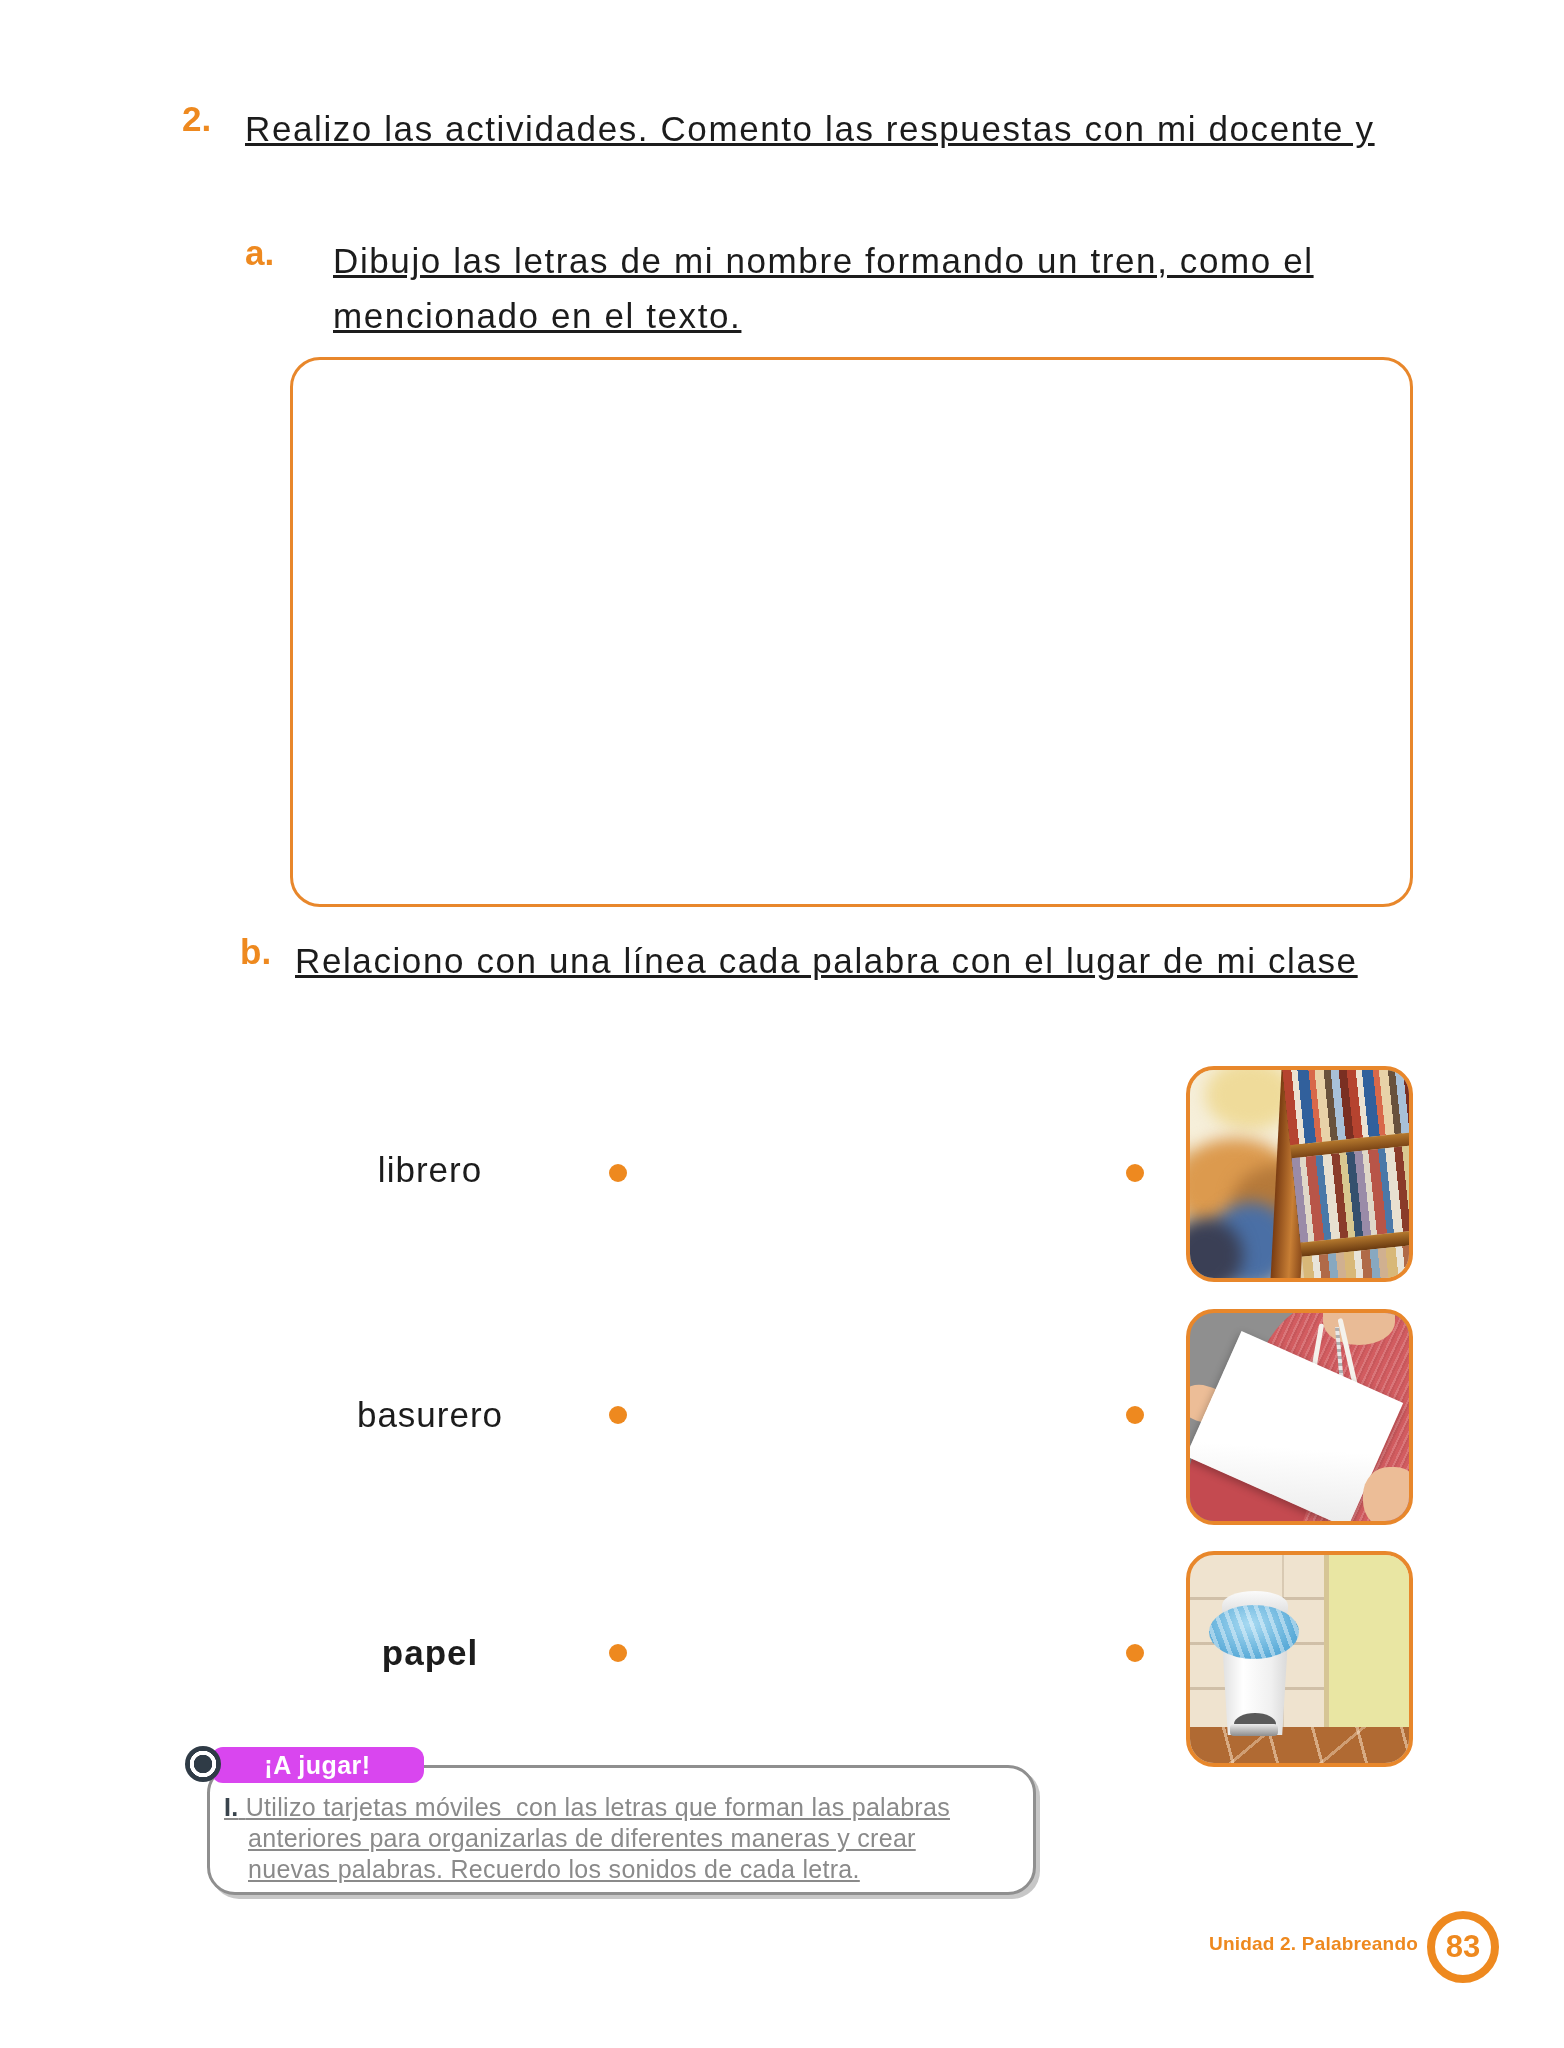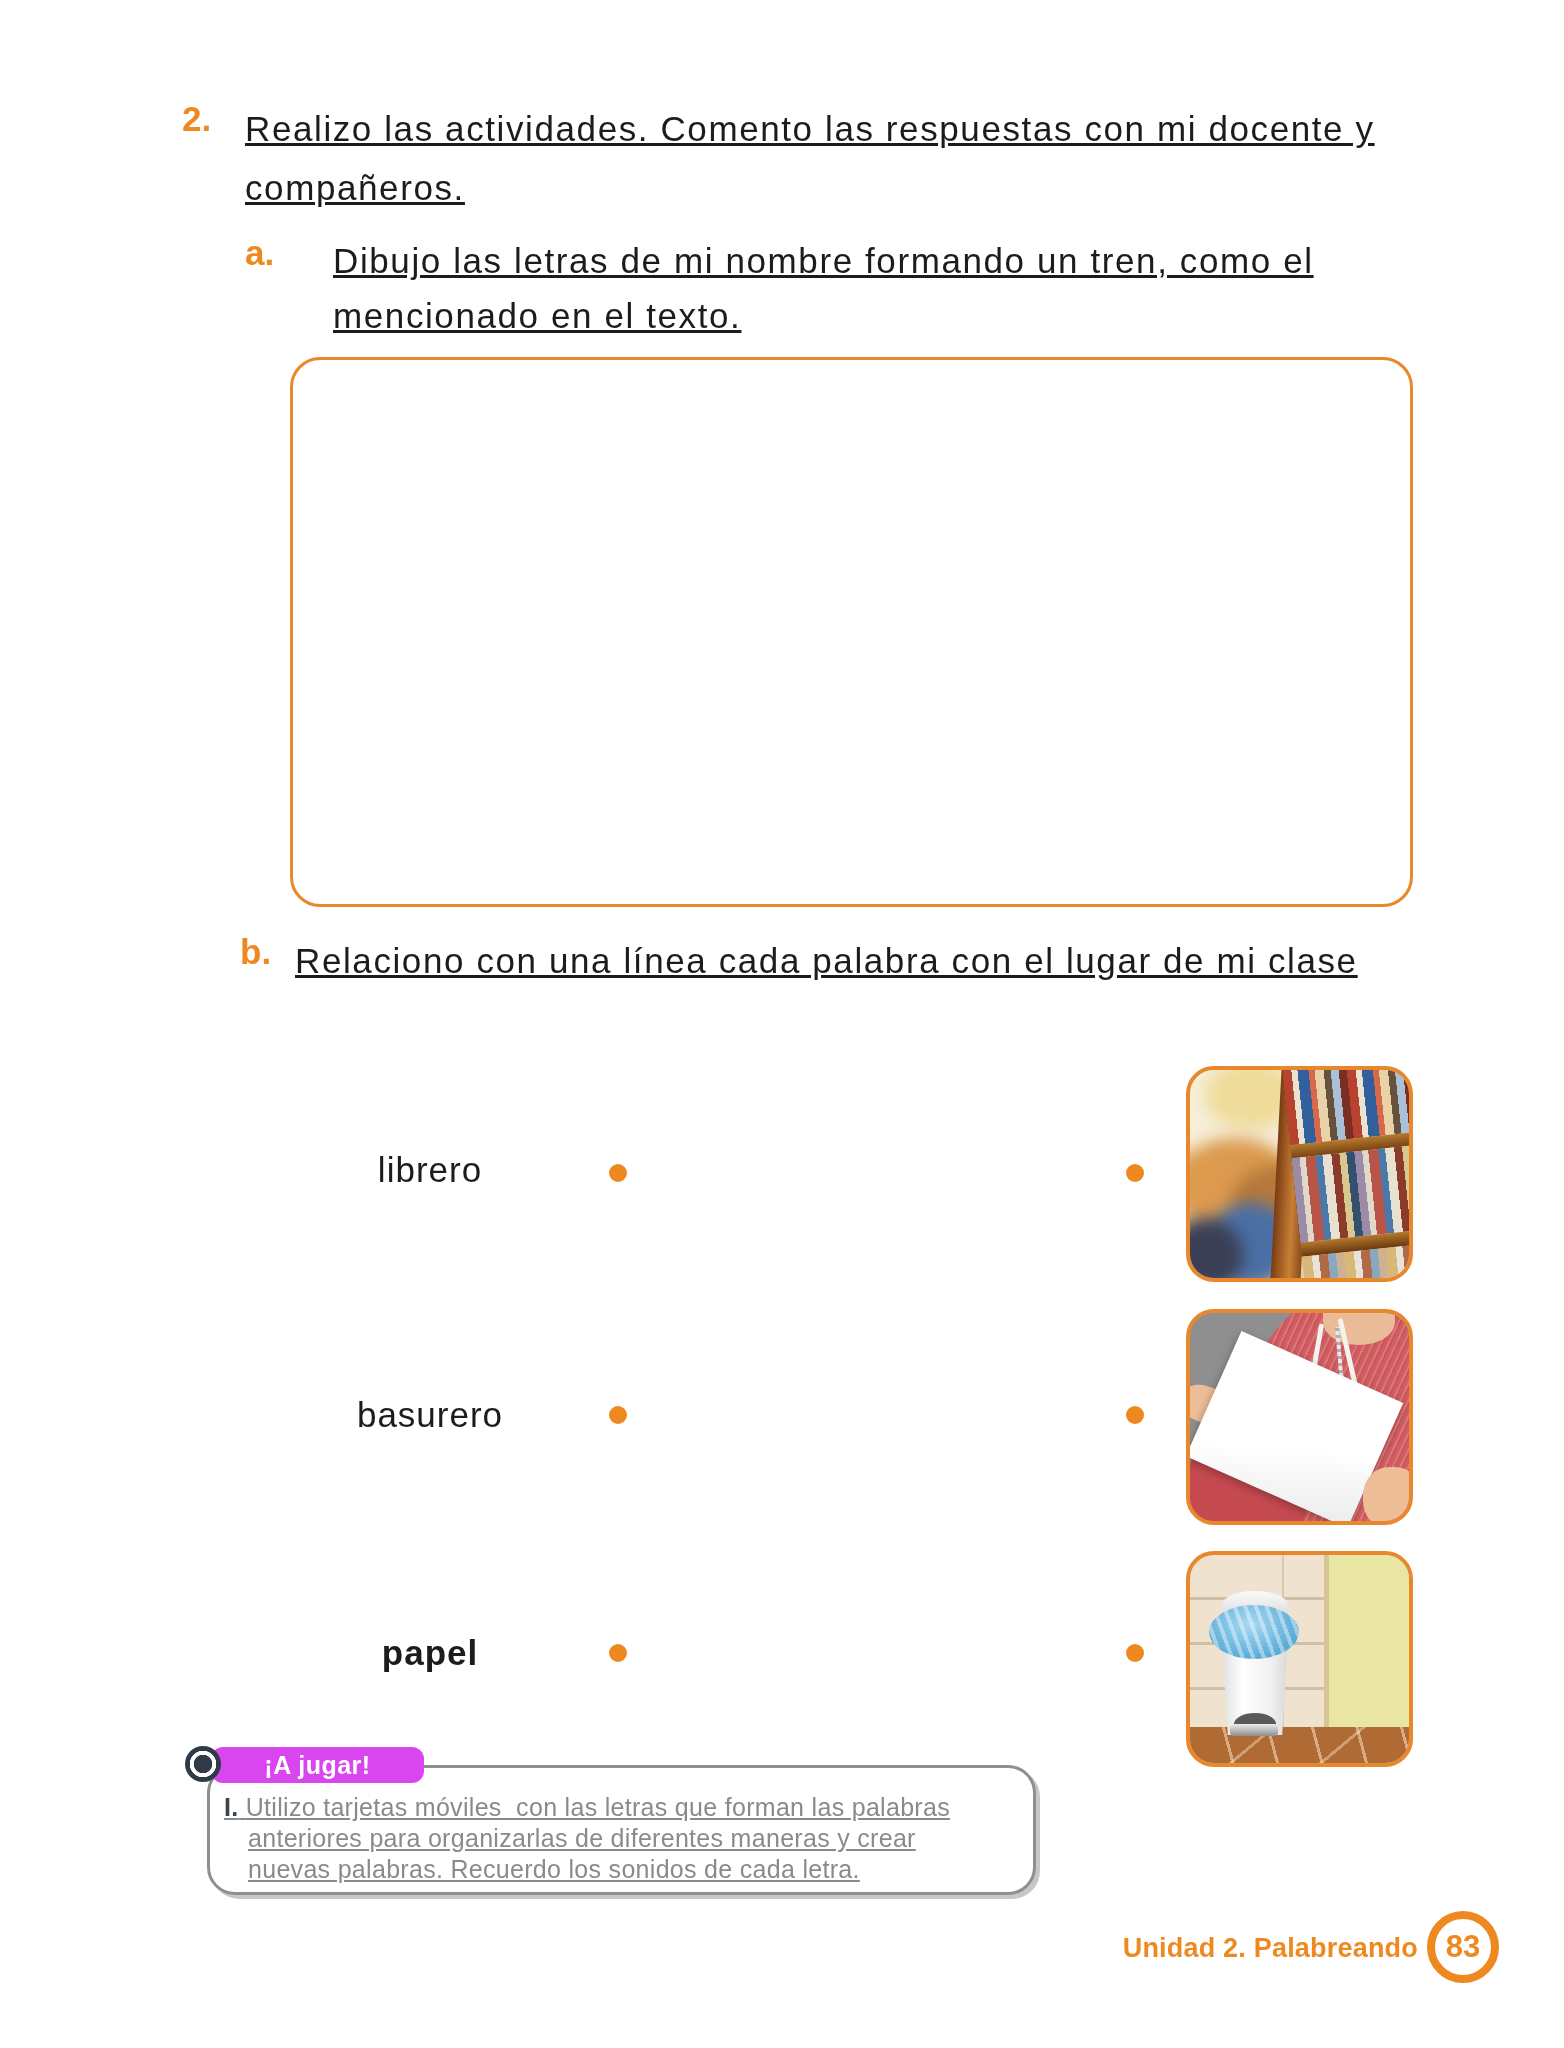--- a/index.html
+++ b/index.html
@@ -86,36 +86,35 @@
     border:3px solid #8f8f8f;border-radius:28px;box-shadow:4px 4px 0 rgba(130,130,130,.45);
     padding:24px 16px 0 14px;box-sizing:border-box;z-index:1;}
   .playtxt{font-size:25px;line-height:31px;color:#8a8a8a;letter-spacing:.3px;}
   .playtxt .roman{font-weight:bold;color:#39444d;}
   .badge-circle{position:absolute;left:185px;top:1746px;width:36px;height:36px;border-radius:50%;z-index:3;
     background:radial-gradient(circle,#2f3b46 0 9px,#ffffff 9.5px 13px,#2f3b46 13.5px 18px);}
   .badge-pill{position:absolute;left:211px;top:1747px;width:213px;height:36px;background:#d946ef;
     border-radius:12px;z-index:2;display:flex;align-items:center;justify-content:center;
     color:#ffffff;font-weight:bold;font-size:25px;letter-spacing:.5px;}
   
-  .footer-label{position:absolute;right:146px;top:1933px;font-size:27px;font-weight:bold;
+  .footer-label{position:absolute;right:146px;top:1933px;font-size:19px;font-weight:bold;
     color:#ee891f;letter-spacing:.2px;}
   .page-ring{position:absolute;left:1427px;top:1911px;width:56px;height:56px;border:8px solid #ee891f;
     border-radius:50%;background:#fff;display:flex;align-items:center;justify-content:center;
     font-size:31px;font-weight:bold;color:#ee891f;}
 </style>
 </head>
 <body>
 
 <div class="page">
 
   <div class="item item2">
     <span class="marker">2.</span>
     <span class="itxt">
       <span class="ln">Realizo las actividades. Comento las respuestas con mi docente y</span>
-      <span class="ln">compañeros.</span>
     </span>
   </div>
 
   <div class="item itemA">
     <span class="marker">a.</span>
     <span class="itxt">
       <span class="ln">Dibujo las letras de mi nombre formando un tren, como el</span>
       <span class="ln">mencionado en el texto.</span>
     </span>
   </div>

